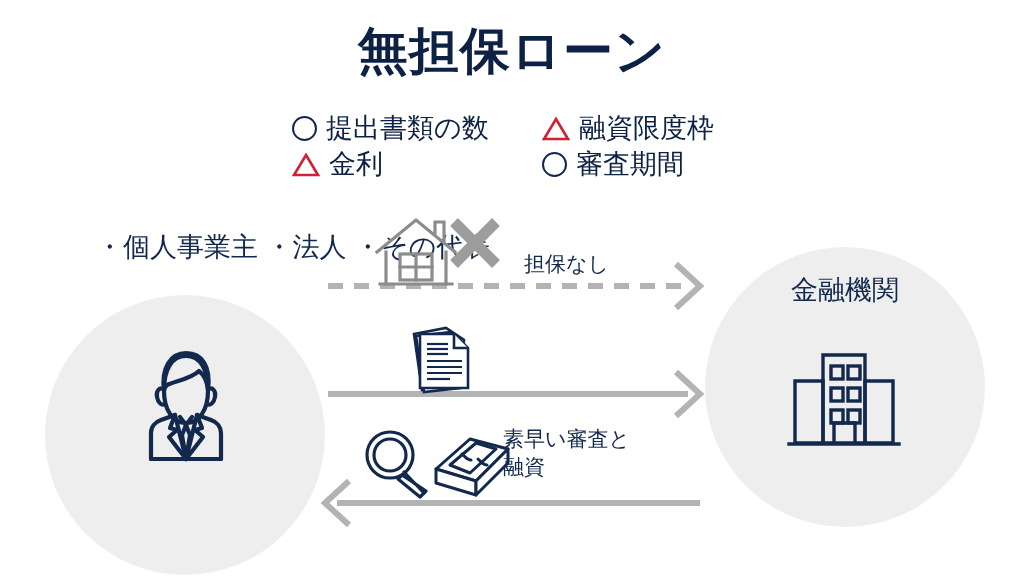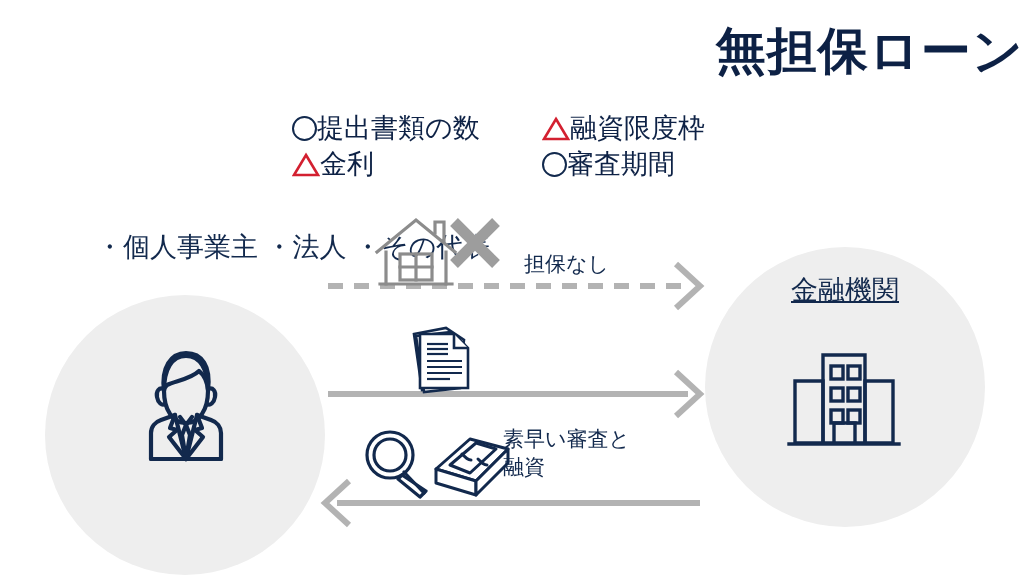--- a/index.html
+++ b/index.html
@@ -21,21 +21,21 @@
     height: 576px;
     background: #ffffff;
   }
 
   
   .title {
     position: absolute;
     left: 0;
     top: 24px;
     width: 1024px;
-    text-align: right;
+    text-align: center;
     font-size: 50px;
     font-weight: bold;
     letter-spacing: 1px;
     color: #0d2145;
     line-height: 1.1;
     white-space: nowrap;
   }
 
   
   .legend {
@@ -44,20 +44,21 @@
     top: 110px;
     width: 460px;
     display: grid;
     grid-template-columns: 250px 210px;
     grid-auto-rows: 36px;
     align-items: center;
   }
   .legend-item {
     display: flex;
     align-items: center;
+    gap: 9px;
     font-size: 27px;
     line-height: 1;
     white-space: nowrap;
     color: #0d2145;
   }
   .mark-circle {
     display: inline-block;
     width: 25px;
     height: 25px;
     border: 2.4px solid #12294d;
@@ -95,21 +96,20 @@
   
   .bank-label {
     position: absolute;
     left: 705px;
     top: 272px;
     width: 280px;
     text-align: center;
     font-size: 27px;
     color: #12294d;
     white-space: nowrap;
-    text-decoration: underline;
   }
 
   
   .icon { position: absolute; }
   #person-icon   { left: 123px; top: 345px; }
   #building-icon { left: 785px; top: 335px; }
   #house-icon    { left: 372px; top: 216px; }
   #docs-icon     { left: 406px; top: 326px; }
   #money-icon    { left: 358px; top: 427px; }
 

